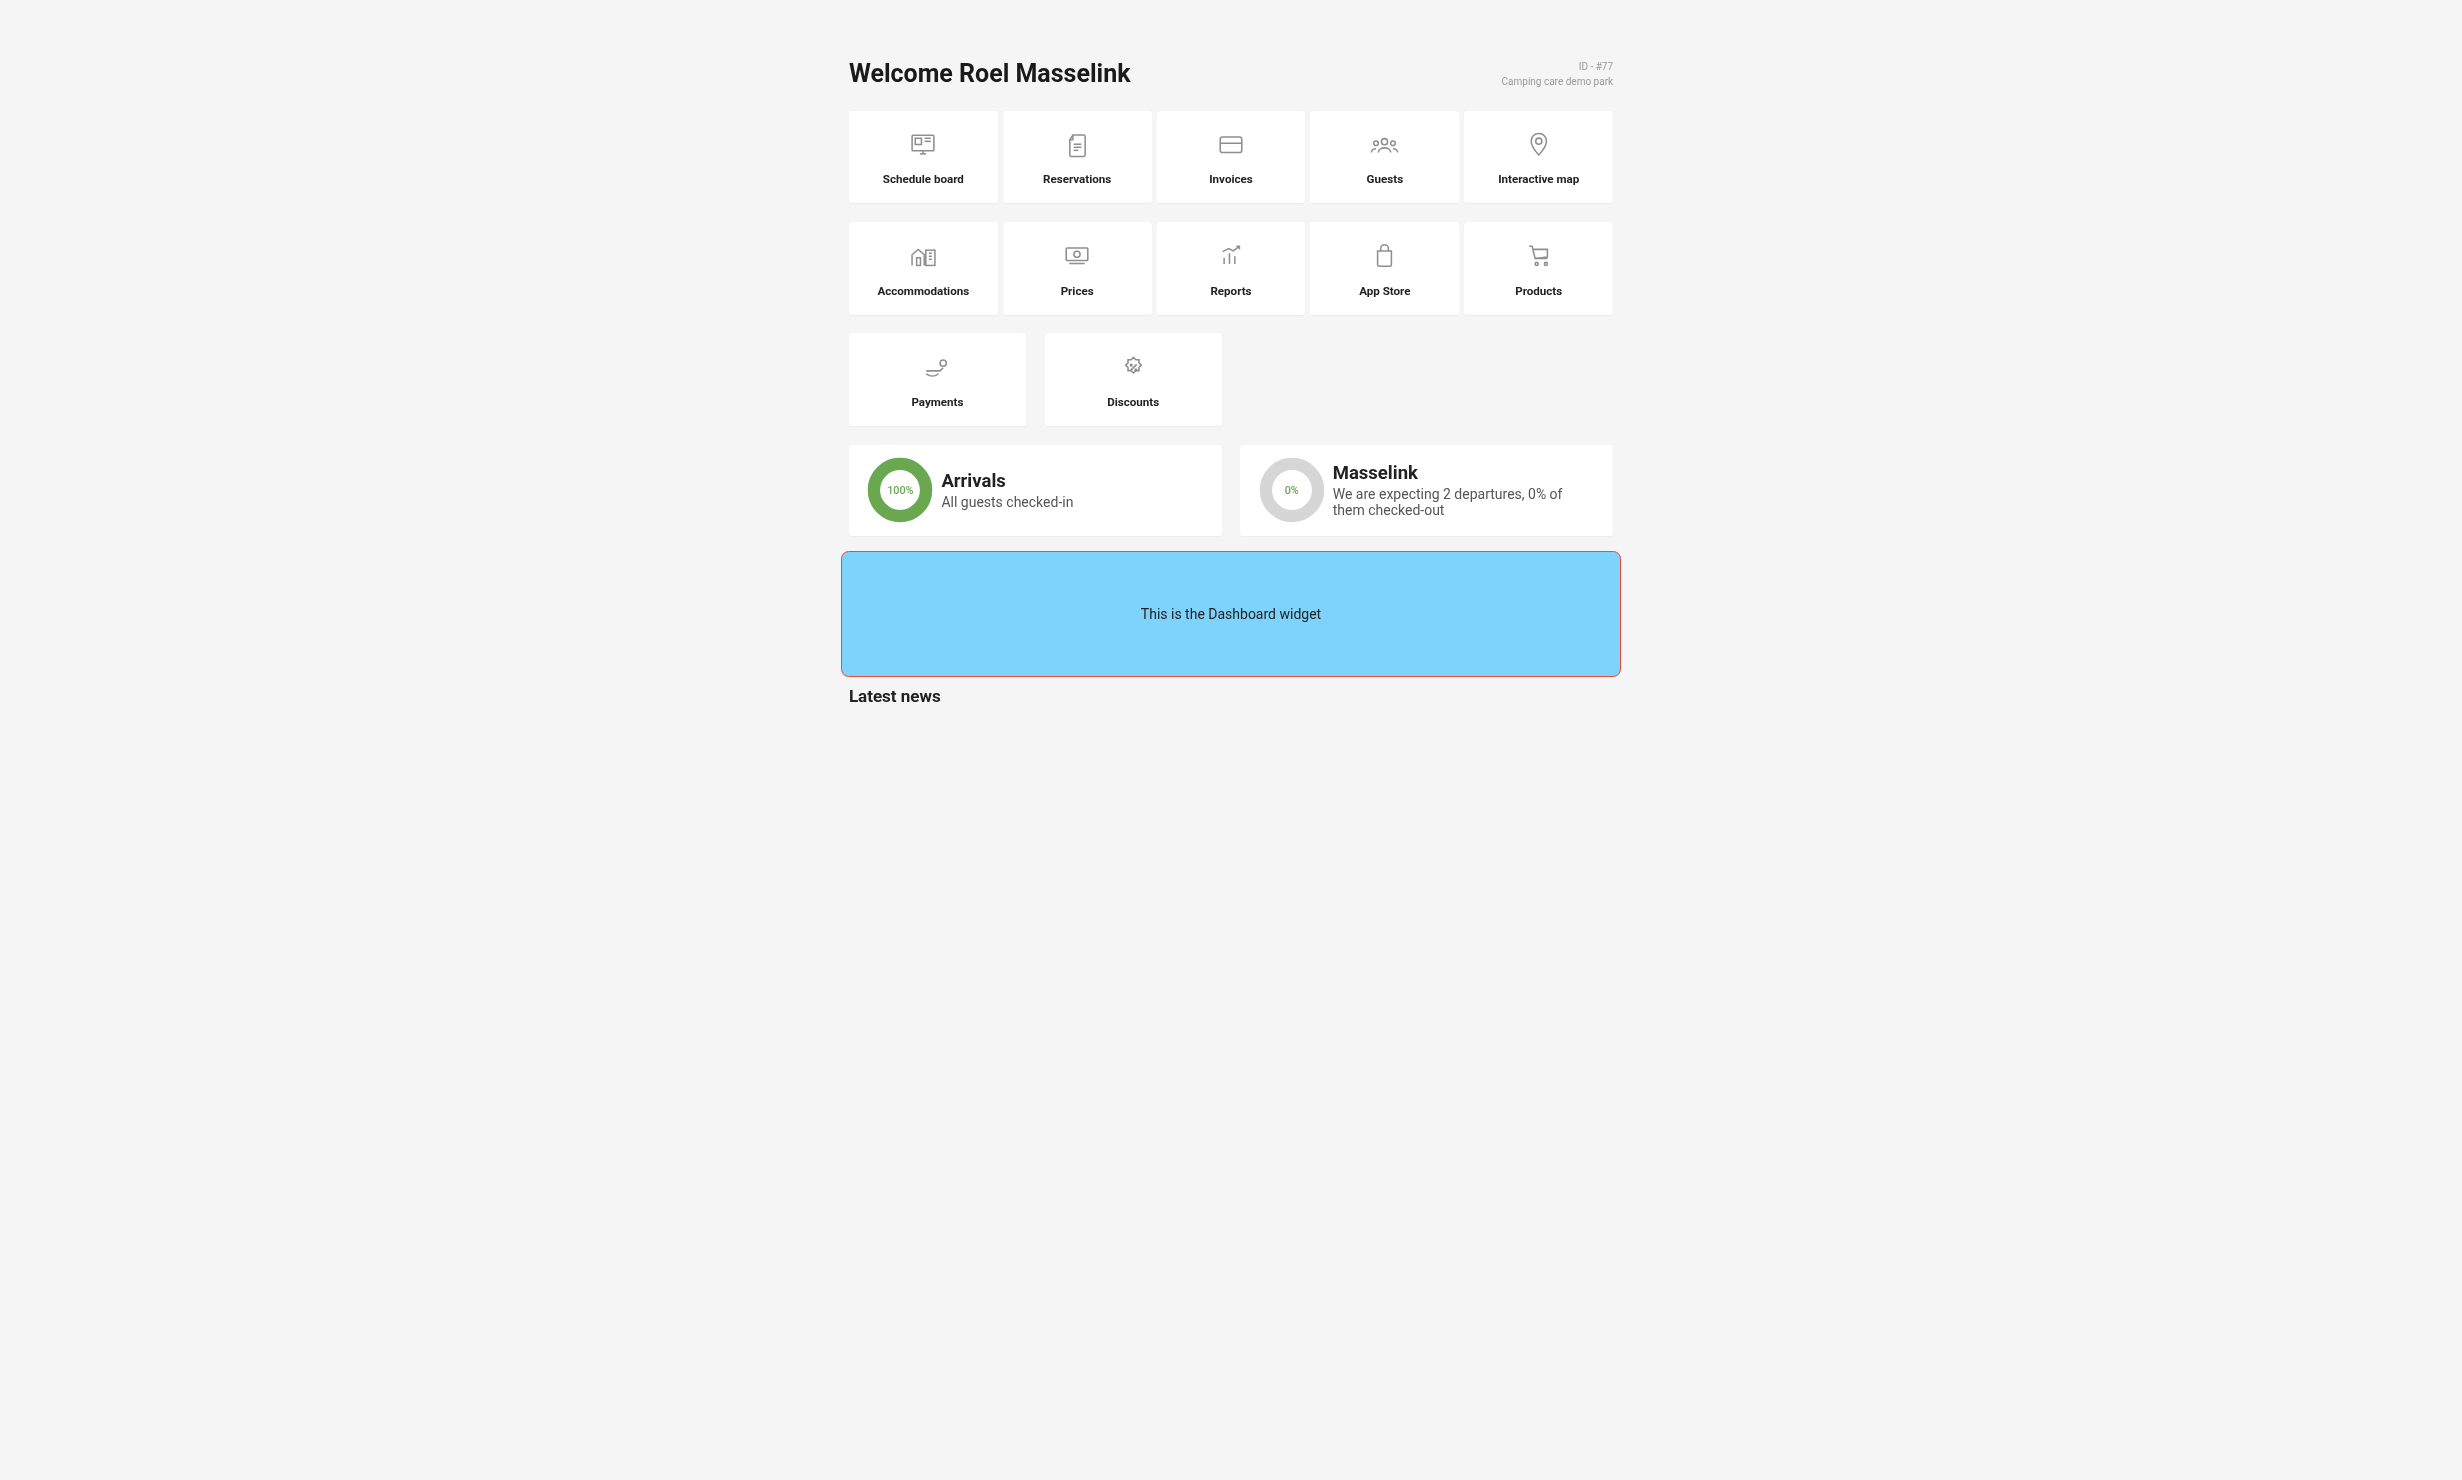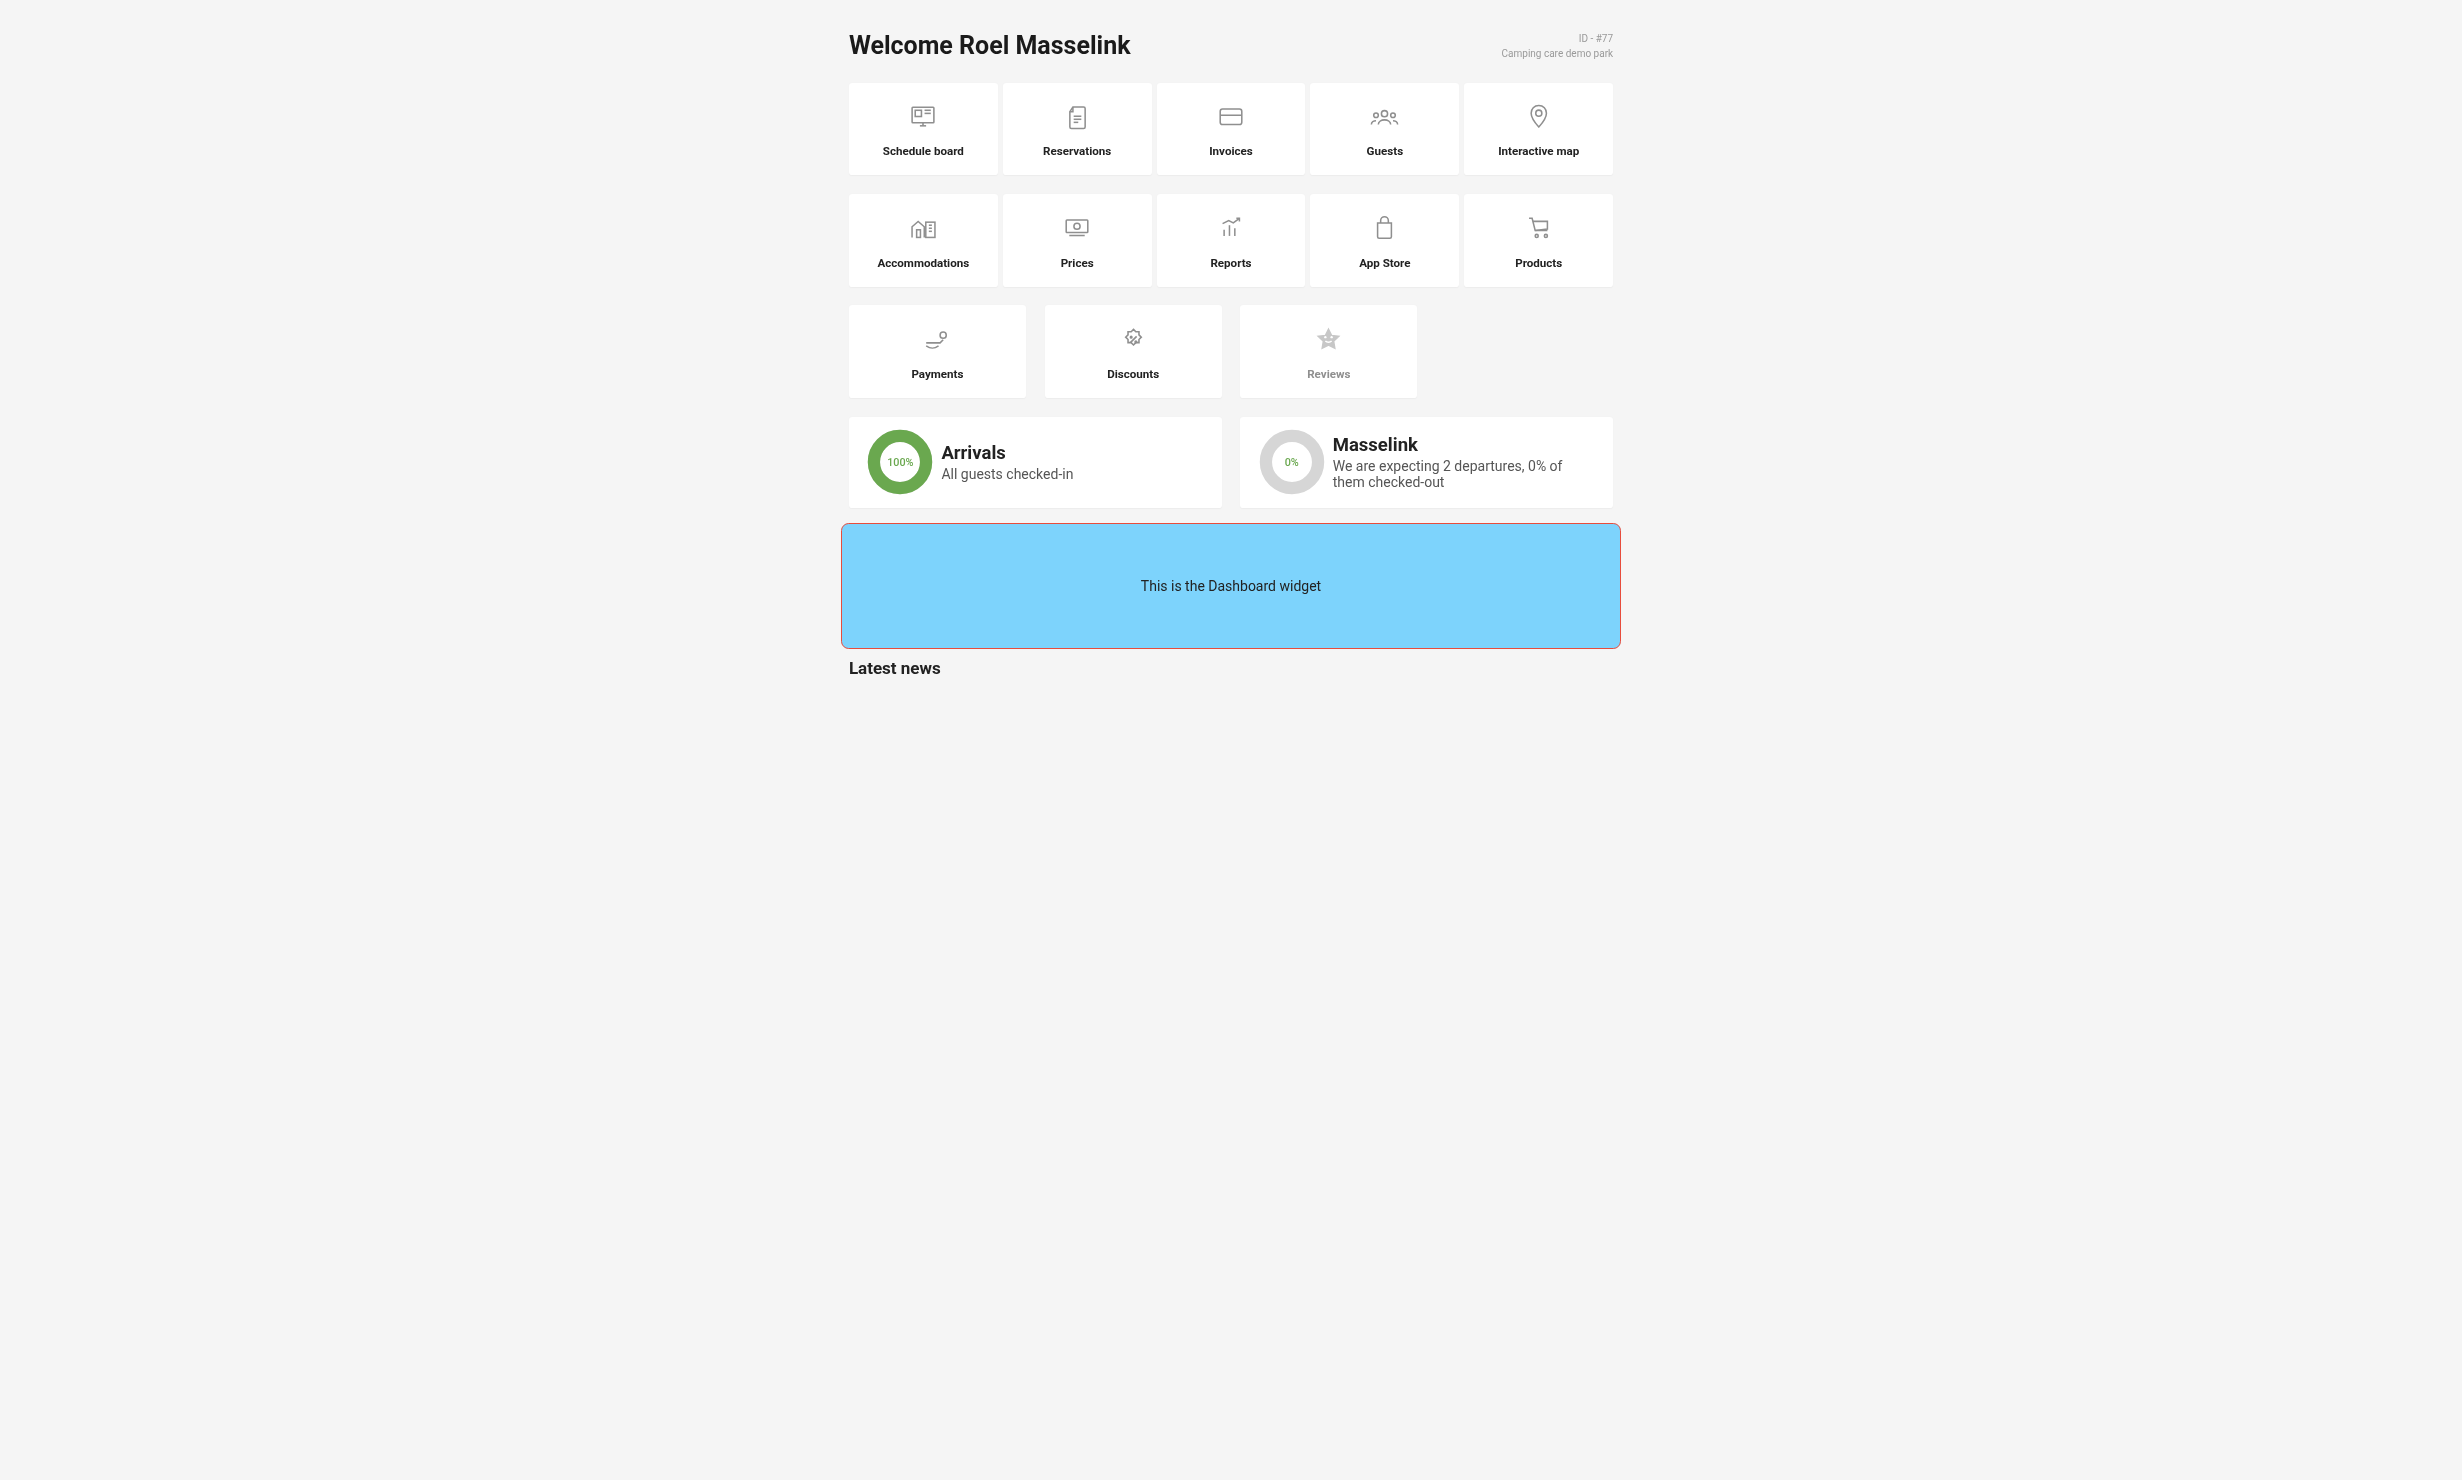--- a/index.html
+++ b/index.html
@@ -12,20 +12,21 @@
   .container {
     max-width: 795px;
     margin: 0 auto;
     padding: 0 15.4px;
   }
   .header {
     display: flex;
     justify-content: space-between;
     align-items: flex-start;
     margin-bottom: 21.6px;
+    margin-top: 28px;
   }
   .welcome {
     font-size: 25px;
     font-weight: 700;
     color: #1a1a1a;
   }
   .meta {
     text-align: right;
     font-size: 10px;
     color: #9a9a9a;
@@ -274,31 +275,20 @@
     <div class="card">
       <div class="icon-wrap">
         <svg width="25" height="25" viewBox="0 0 32 32">
             <path d="M16 3l3 3h4v4l3 3-3 3v4h-4l-3 3-3-3H9v-4l-3-3 3-3V6h4z"></path>
             <line x1="12" y1="20" x2="20" y2="12"></line>
             <circle cx="13" cy="13" r="1" fill="#8f8f8f"></circle>
             <circle cx="19" cy="19" r="1" fill="#8f8f8f"></circle>
           </svg>
       </div>
       <div class="label">Discounts</div>
-    </div>
-    <div class="card muted">
-      <div class="icon-wrap">
-        <svg width="25" height="25" viewBox="0 0 32 32">
-            <path d="M16 3l4 8 9 1-6.5 6 1.5 9-8-4-8 4 1.5-9L3 12l9-1z" fill="#c7c7c7" stroke="#c7c7c7"></path>
-            <circle cx="12" cy="13" r="1.5" fill="#fff" stroke="none"></circle>
-            <circle cx="20" cy="13" r="1.5" fill="#fff" stroke="none"></circle>
-            <path d="M12 18c2 2 6 2 8 0" stroke="#fff"></path>
-          </svg>
-      </div>
-      <div class="label">Reviews</div>
     </div>
   </div>
 
   <div class="stats">
     <div class="stat-card">
       <div class="ring ring-green">
         <svg width="66" height="66" viewBox="0 0 86 86">
           <circle cx="43" cy="43" r="34" stroke="#e0e0e0" stroke-width="16" fill="none"></circle>
           <circle cx="43" cy="43" r="34" stroke="#6aa84f" stroke-width="16" fill="none" stroke-dasharray="213.6" stroke-dashoffset="0"></circle>
         </svg>

